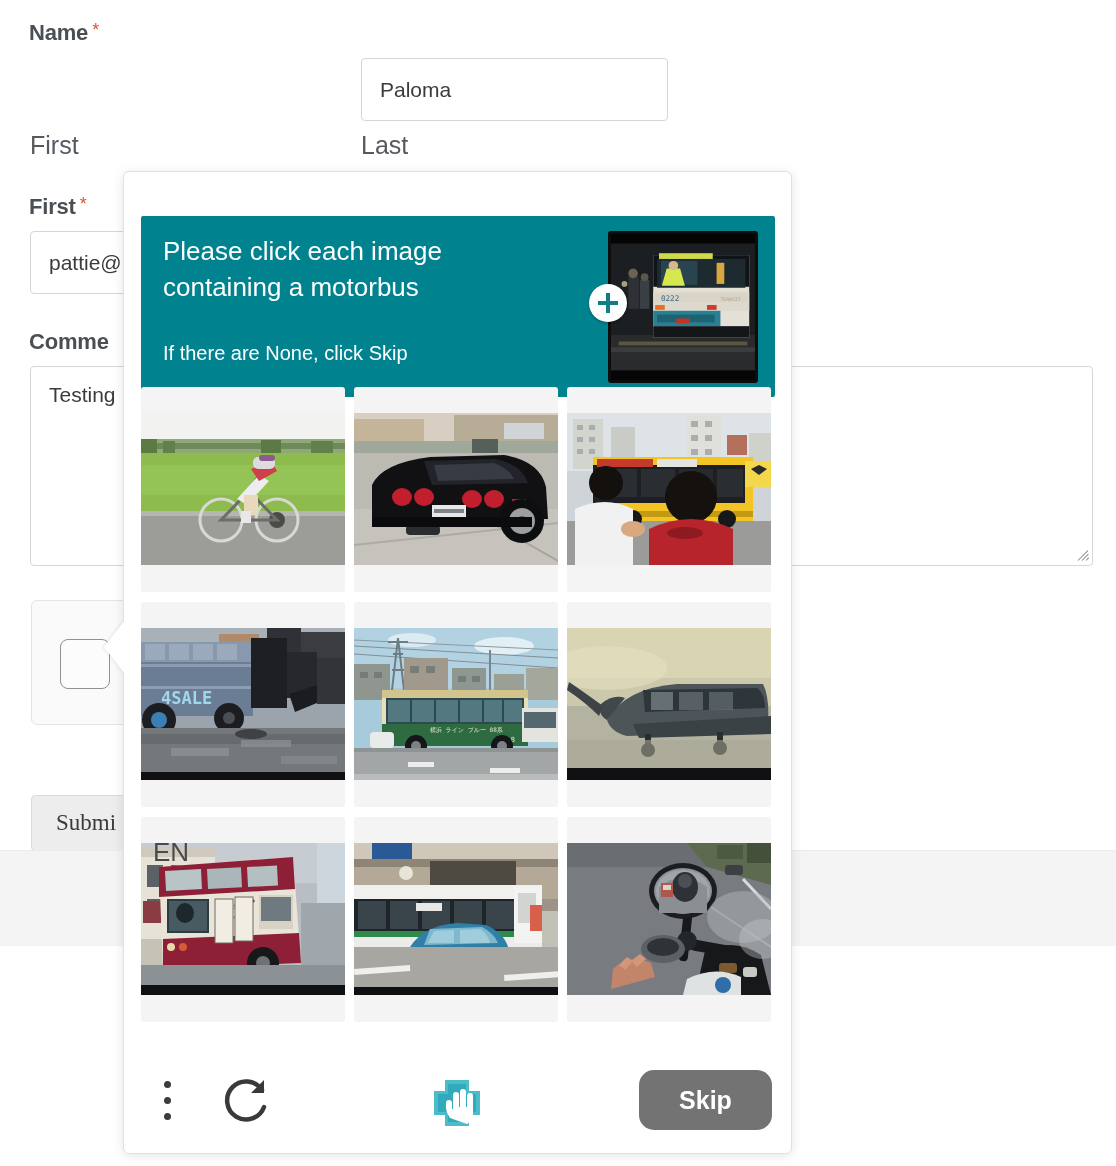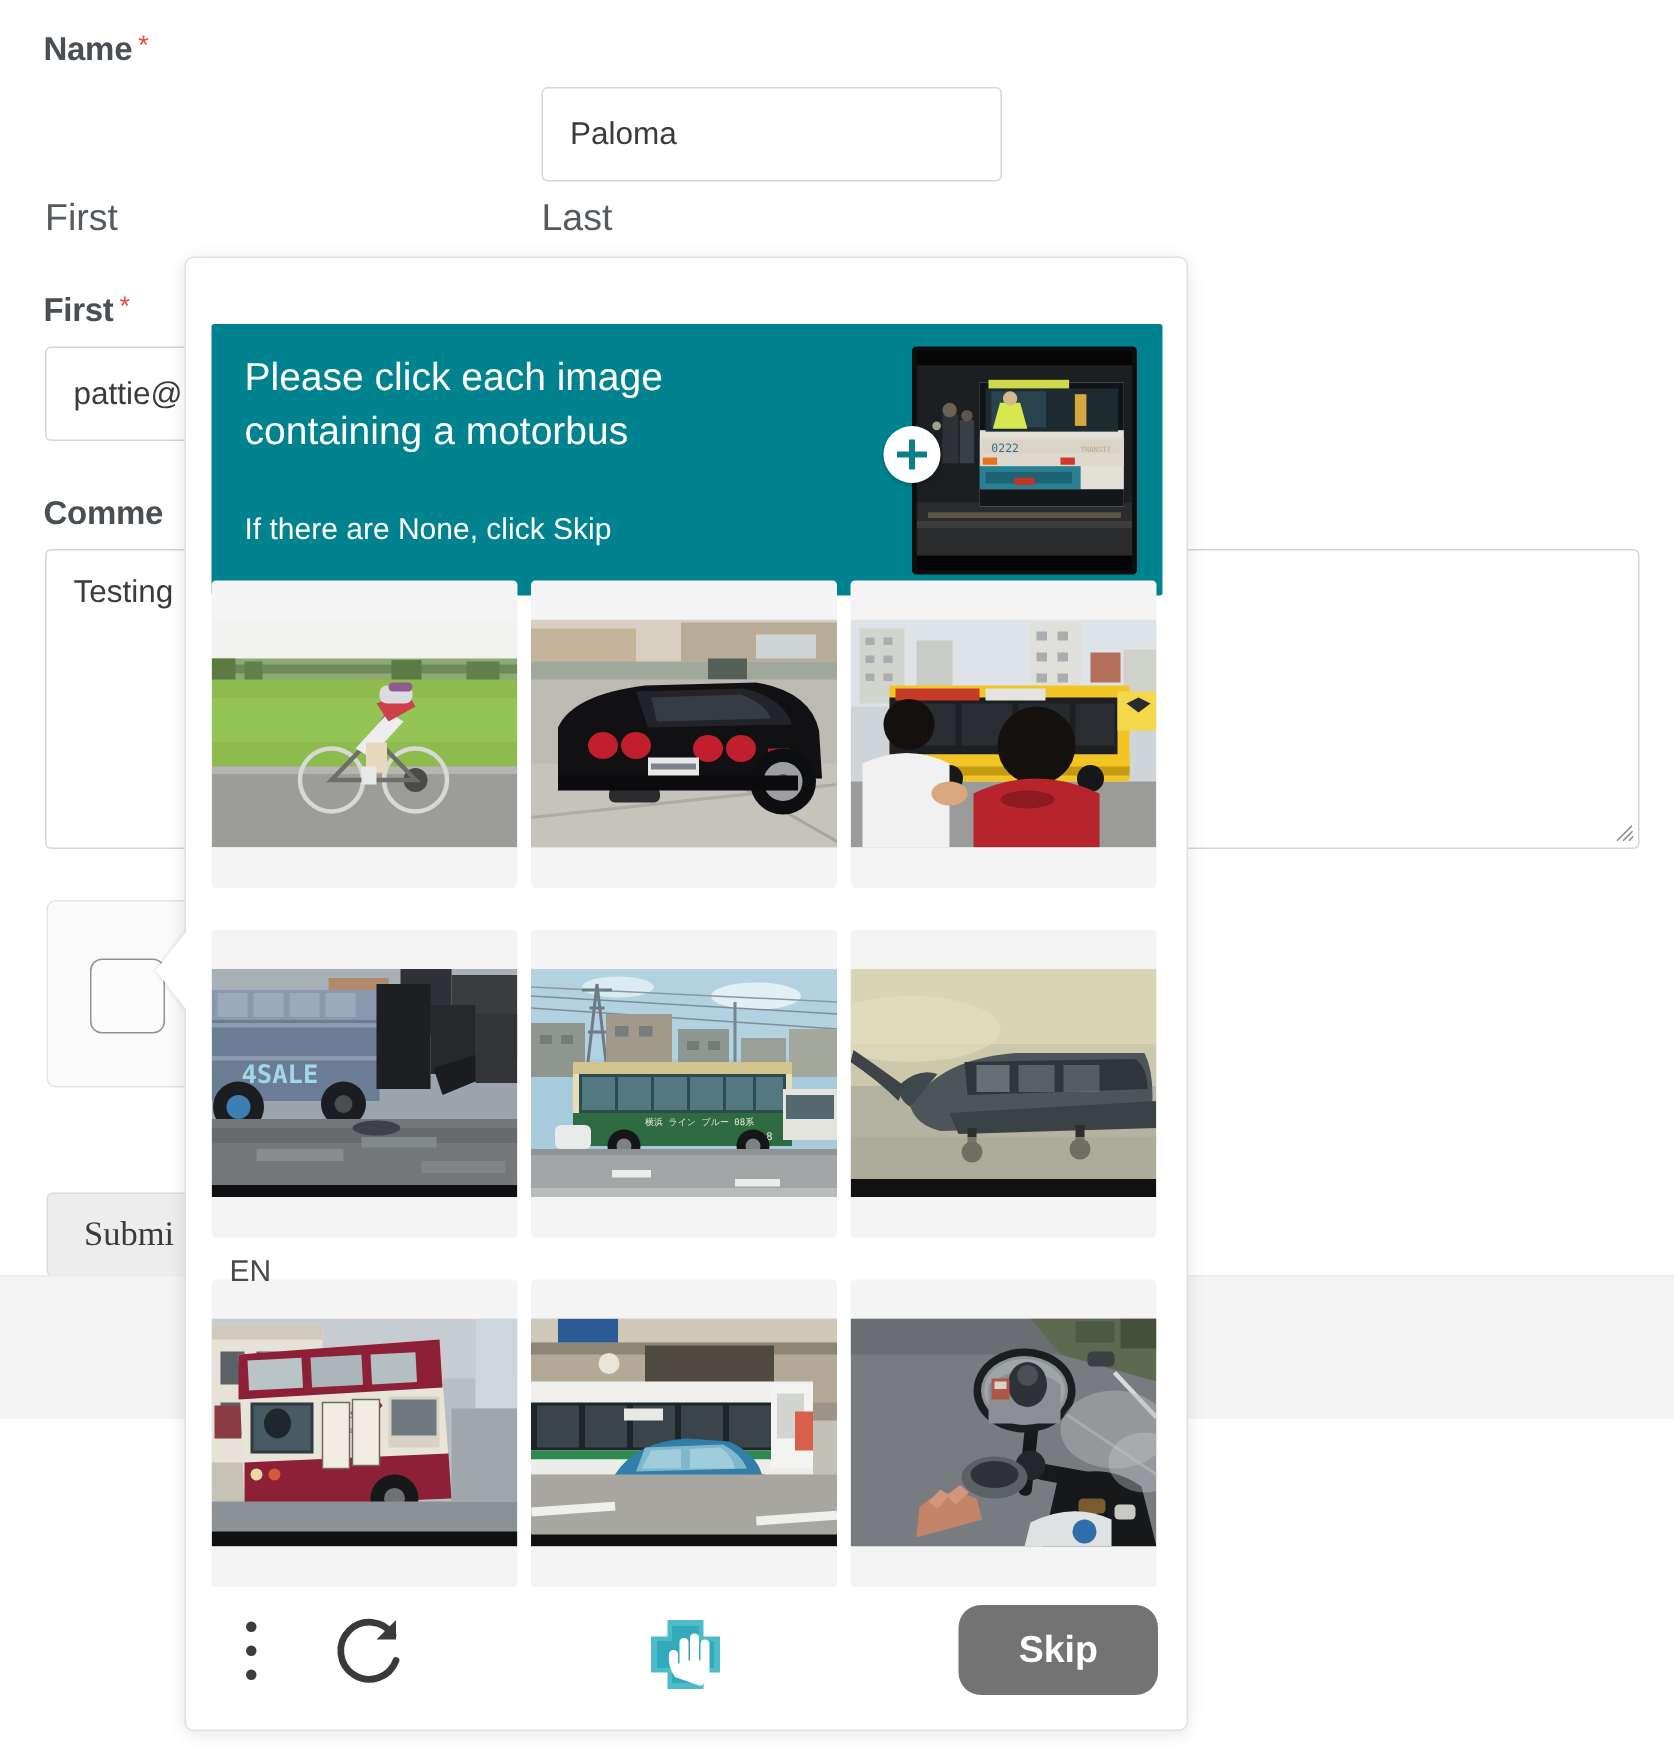--- a/index.html
+++ b/index.html
@@ -168,42 +168,42 @@
   .hc-plus::after  { left: 17px; top: 9px; width: 4px; height: 20px; }
 
   
   .hc-grid {
     position: absolute;
     left: 17px; top: 215px;
     width: 634px;
     display: grid;
     grid-template-columns: repeat(3, 204px);
     grid-template-rows: repeat(3, 205px);
-    gap: 28px 9px;
+    gap: 10px 9px;
   }
   .hc-tile {
     position: relative;
     background: #f4f4f4;
     border-radius: 3px;
     overflow: hidden;
     cursor: pointer;
   }
   .hc-tile .tile-img {
     position: absolute;
     left: 0; right: 0;
     top: 26px;
     height: 152px;
     overflow: hidden;
   }
   .hc-tile svg { display: block; width: 100%; height: 100%; }
 
   .hc-lang {
     position: absolute;
     left: 29px; top: 665px;
-    font-size: 20px;
+    font-size: 26px;
     color: #4a4a4a;
   }
 
   .hc-footer {
     position: absolute;
     left: 0; right: 0; bottom: 0;
     height: 112px;
   }
   .hc-dots {
     position: absolute;

